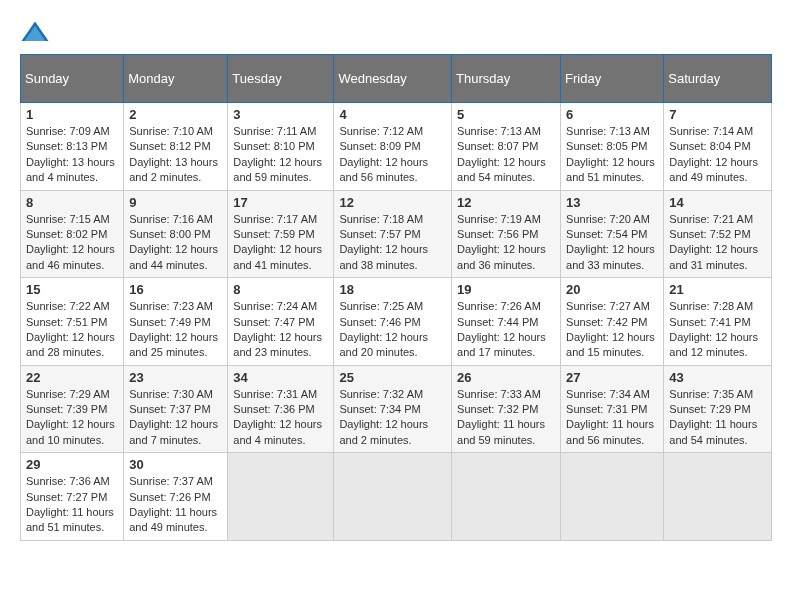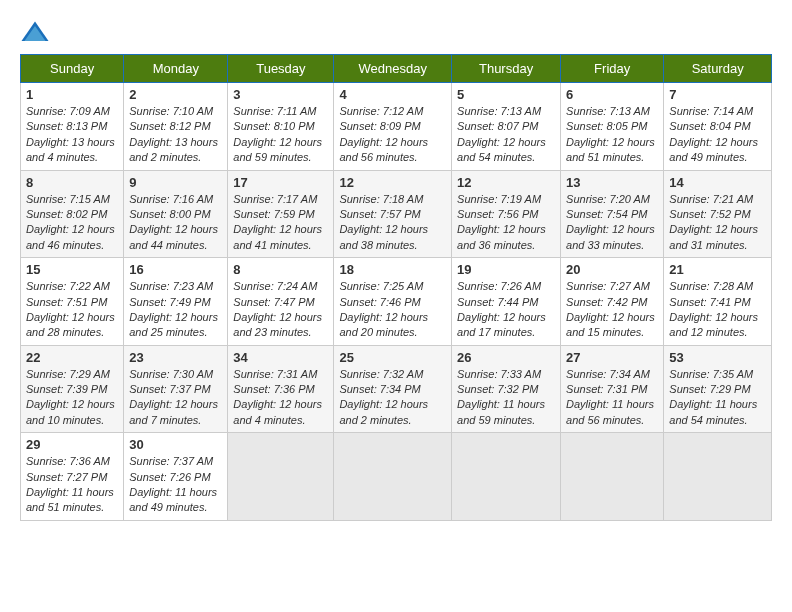--- a/index.html
+++ b/index.html
@@ -46,24 +46,24 @@
     .location-subtitle {
       font-size: 14px;
       color: #555;
     }
     .calendar-table {
       width: 100%;
       border-collapse: collapse;
       font-size: 11px;
     }
     .calendar-table th {
-      background-color: #4d7c0f;
+      background-color: #737373;
       color: white;
-      padding: 6px 4px;
-      text-align: center;
+      padding: 16px 4px;
+      text-align: left;
       font-size: 13px;
       font-weight: normal;
       border: 1px solid #1a6fba;
     }
     .calendar-table td {
       border: 1px solid #ccc;
       padding: 4px 5px;
       vertical-align: top;
       height: 80px;
       background: #fff;
@@ -74,21 +74,20 @@
     .day-number {
       font-size: 13px;
       font-weight: bold;
       color: #333;
       display: block;
       margin-bottom: 2px;
     }
     .day-info {
       color: #333;
       line-height: 1.4;
-      font-style: italic;
     }
     .empty-cell {
       background: #e8e8e8 !important;
     }
   </style>
 </head>
 <body>
 
 <div class="header-area">
   <div class="logo">
@@ -337,21 +336,21 @@
       </td>
         <td>
         <span class="day-number">27</span>
         <div class="day-info">
           Sunrise: 7:34 AM<br>
           Sunset: 7:31 PM<br>
           Daylight: 11 hours and 56 minutes.
         </div>
       </td>
         <td>
-        <span class="day-number">53</span>
+        <span class="day-number">43</span>
         <div class="day-info">
           Sunrise: 7:35 AM<br>
           Sunset: 7:29 PM<br>
           Daylight: 11 hours and 54 minutes.
         </div>
       </td>
       </tr>
       <tr>
         <td>
         <span class="day-number">29</span>

